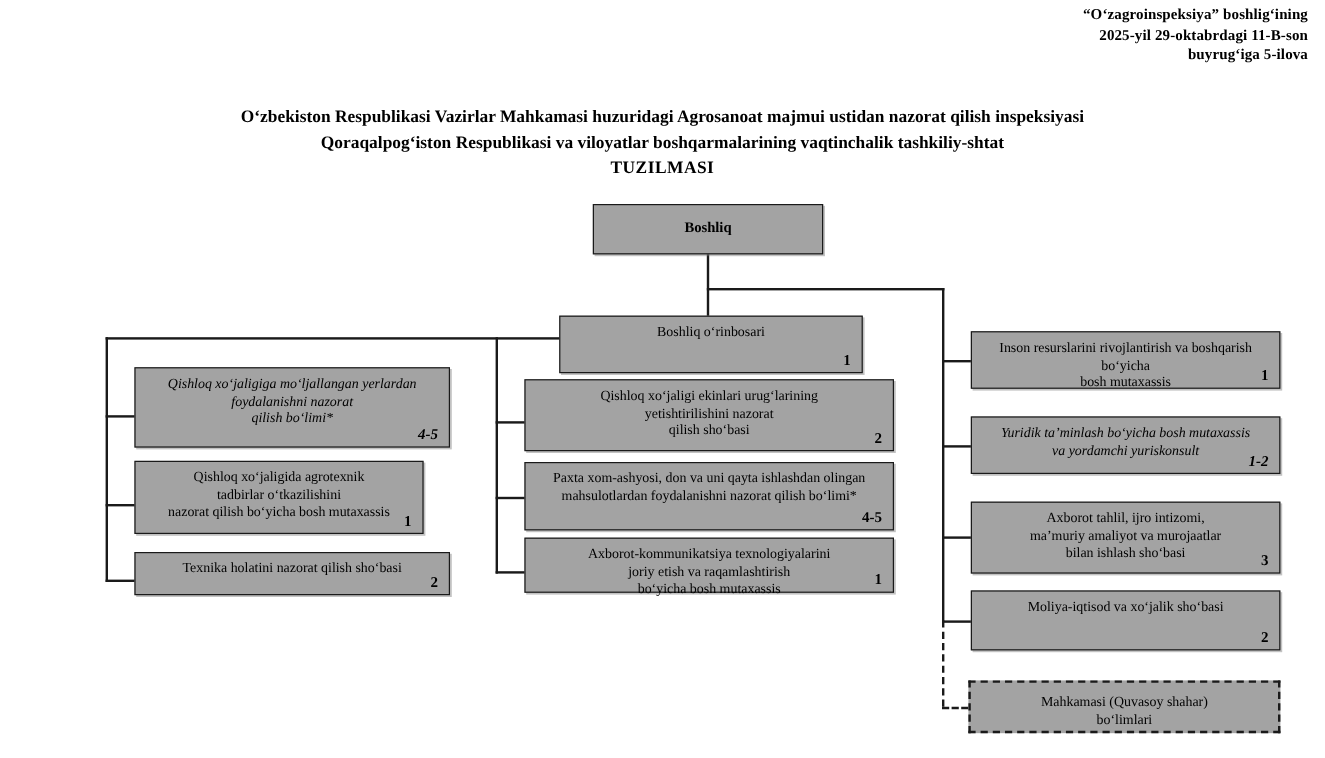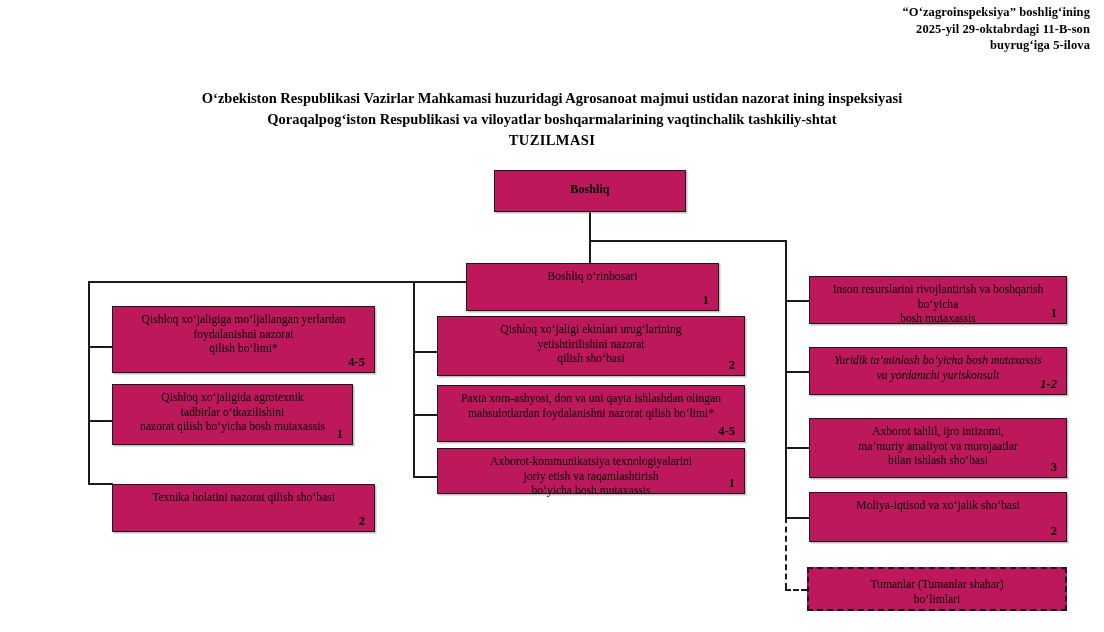--- a/index.html
+++ b/index.html
@@ -41,21 +41,21 @@
   .lnv{width:2px;}
   .lnh{height:2px;}
   .dash-v{position:absolute;width:0;border-left:2px dashed #1a1a1a;}
   .dash-h{position:absolute;height:0;border-top:2px dashed #1a1a1a;}
 
   
   .node{
     position:absolute;
     box-sizing:border-box;
     border:1.6px solid #1a1a1a;
-    background:#be185d;
+    background:#a3a3a3;
     box-shadow:1.5px 1.5px 0 rgba(120,120,120,.45);
   }
   .node .txt{
     display:block;
     text-align:center;
     font-size:11.6px;
     line-height:14.6px;
     padding:6px 10px 0 10px;
     white-space:pre-line;
   }
@@ -77,21 +77,21 @@
 
 <div id="stage">
 
   <div class="header-note">
     <div>“O‘zagroinspeksiya” boshlig‘ining</div>
     <div>2025-yil 29-oktabrdagi 11-B-son</div>
     <div>buyrug‘iga 5-ilova</div>
   </div>
 
   <div class="doc-title">
-    <div>O‘zbekiston Respublikasi Vazirlar Mahkamasi huzuridagi Agrosanoat majmui ustidan nazorat ining inspeksiyasi</div>
+    <div>O‘zbekiston Respublikasi Vazirlar Mahkamasi huzuridagi Agrosanoat majmui ustidan nazorat qilish inspeksiyasi</div>
     <div>Qoraqalpog‘iston Respublikasi va viloyatlar boshqarmalarining vaqtinchalik tashkiliy-shtat</div>
     <div class="l3">TUZILMASI</div>
   </div>
 
   <div class="ln lnv" style="left:589px;top:211px;height:77px;"></div>
 
   <div class="ln lnh" style="left:589px;top:240px;width:198px;"></div>
 
   <div class="ln lnv" style="left:785px;top:240px;height:278px;"></div>
 
@@ -119,33 +119,33 @@
   <div class="node root" style="left:494px;top:170px;width:192px;height:42px;">
     <span class="txt">Boshliq</span>
     <span class="cnt"></span>
   </div>
 
   <div class="node" style="left:466px;top:263px;width:253px;height:48px;font-family:Liberation Serif, serif;">
     <span class="txt">Boshliq o‘rinbosari</span>
     <span class="cnt">1</span>
   </div>
 
-  <div class="node" style="left:112px;top:306px;width:263px;height:67px;">
+  <div class="node" style="left:112px;top:306px;width:263px;height:67px;font-style:italic;">
     <span class="txt">Qishloq xo‘jaligiga mo‘ljallangan yerlardan
 foydalanishni nazorat
 qilish bo‘limi*</span>
     <span class="cnt">4-5</span>
   </div>
   <div class="node" style="left:112px;top:384px;width:241px;height:61px;">
     <span class="txt">Qishloq xo‘jaligida agrotexnik
 tadbirlar o‘tkazilishini
 nazorat qilish bo‘yicha bosh mutaxassis</span>
     <span class="cnt">1</span>
   </div>
-  <div class="node" style="left:112px;top:484px;width:263px;height:48px;">
+  <div class="node" style="left:112px;top:460px;width:263px;height:36px;">
     <span class="txt">Texnika holatini nazorat qilish sho‘basi</span>
     <span class="cnt">2</span>
   </div>
 
   <div class="node" style="left:437px;top:316px;width:308px;height:60px;">
     <span class="txt">Qishloq xo‘jaligi ekinlari urug‘larining
 yetishtirilishini nazorat
 qilish sho‘basi</span>
     <span class="cnt">2</span>
   </div>
@@ -176,18 +176,18 @@
 ma’muriy amaliyot va murojaatlar
 bilan ishlash sho‘basi</span>
     <span class="cnt">3</span>
   </div>
   <div class="node" style="left:809px;top:492px;width:258px;height:50px;">
     <span class="txt">Moliya-iqtisod va xo‘jalik sho‘basi</span>
     <span class="cnt">2</span>
   </div>
 
   <div class="node dashed" style="left:807px;top:567px;width:260px;height:44px;">
-    <span class="txt">Tumanlar (Tumanlar shahar)
+    <span class="txt">Mahkamasi (Quvasoy shahar)
 bo‘limlari</span>
     <span class="cnt"></span>
   </div>
 
 </div>
 
 </body></html>

